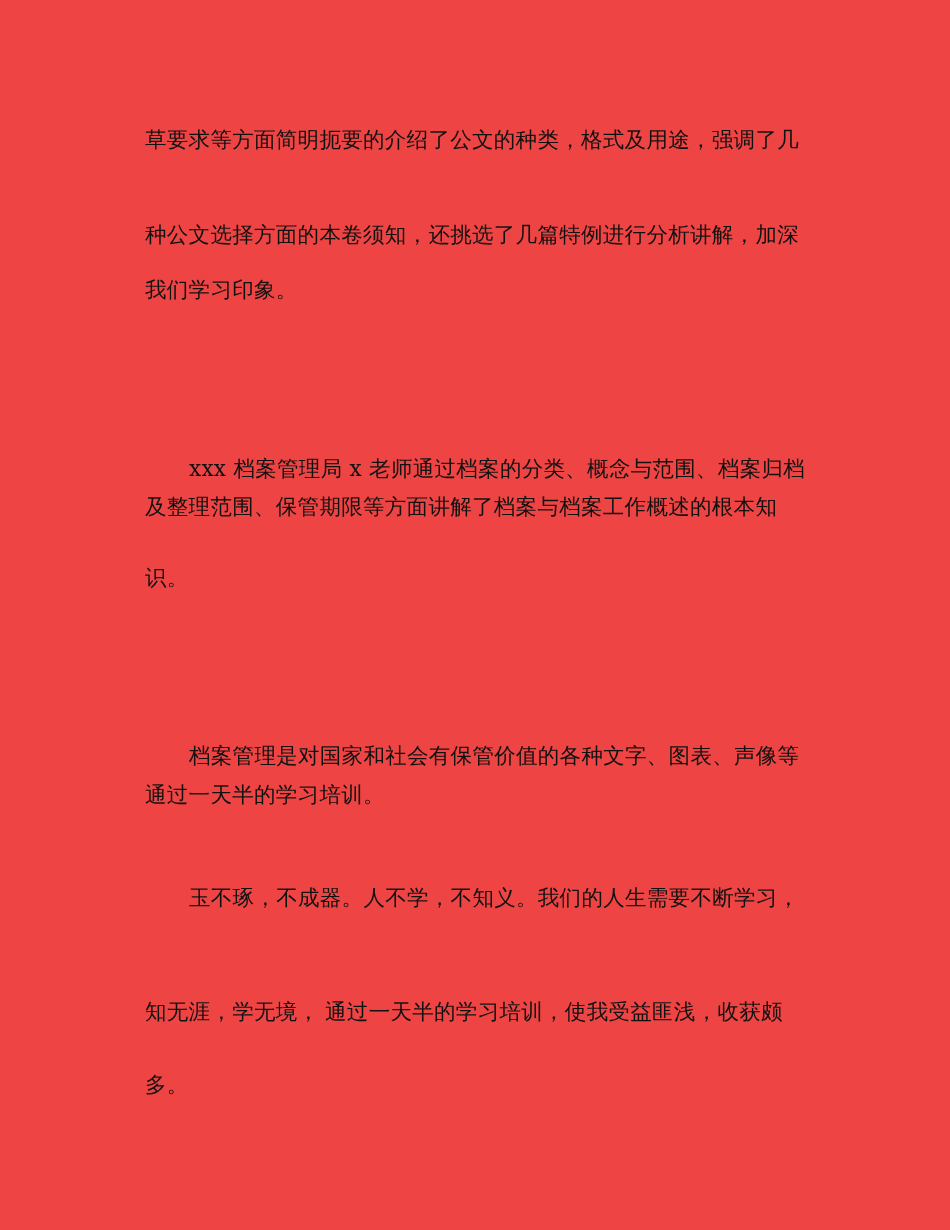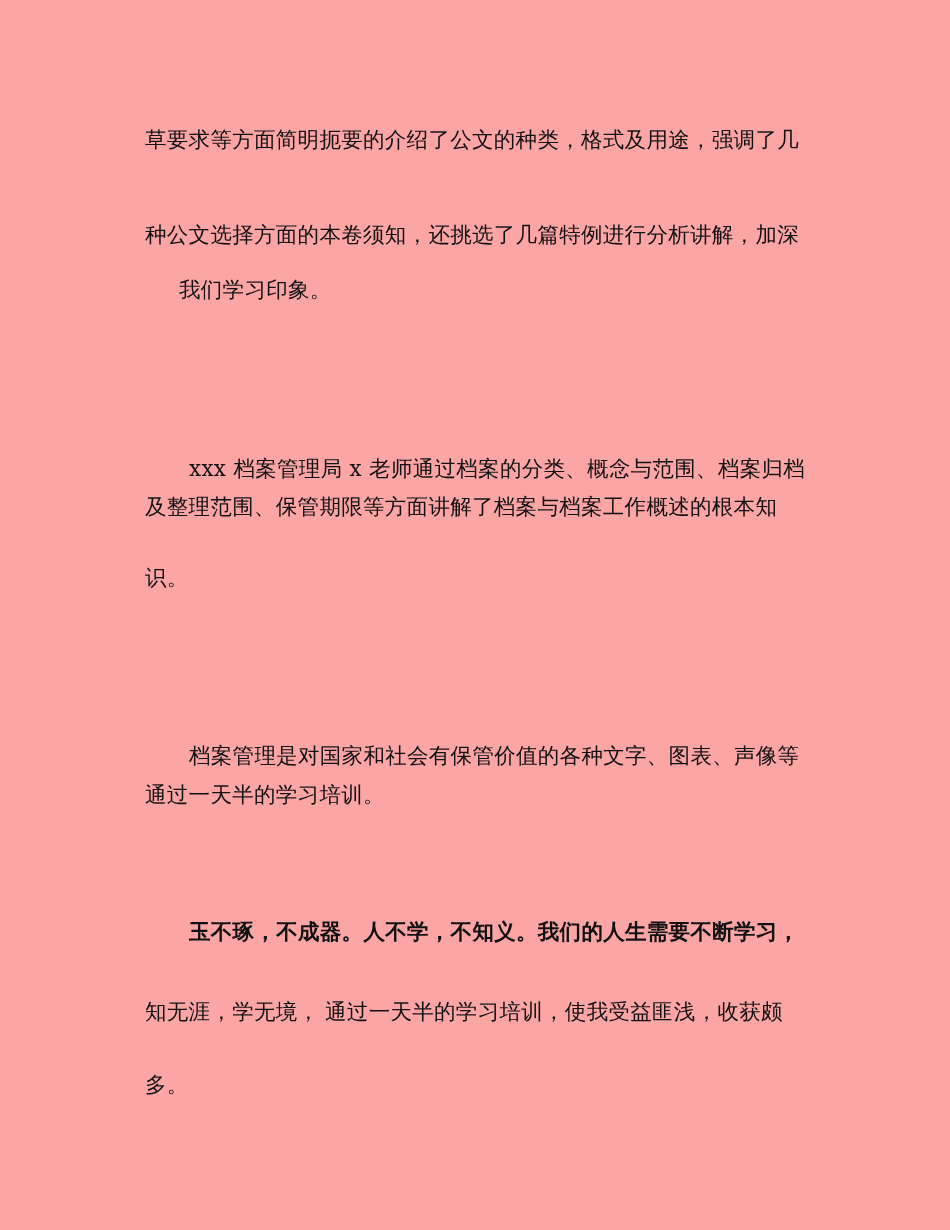--- a/index.html
+++ b/index.html
@@ -14,21 +14,21 @@
       overflow: hidden;
       font-family: "DejaVu Serif", "Liberation Serif", serif;
       color: #111111;
     }
     .page {
       position: absolute;
       left: 0;
       top: 0;
       width: 950px;
       height: 1230px;
-      background: #fca5a5;
+      background: #ef4444;
     }
     .line {
       position: absolute;
       left: 145px;
       width: 660px;
       font-size: 21.5px;
       line-height: 28px;
       white-space: nowrap;
       letter-spacing: 0.3px;
     }
@@ -37,33 +37,33 @@
     }
   </style>
 </head>
 <body>
 
 <div class="page">
 
   <div>
     <div class="line" style="top:126px;">草要求等方面简明扼要的介绍了公文的种类，格式及用途，强调了几</div>
     <div class="line" style="top:201px;margin-top:20px;">种公文选择方面的本卷须知，还挑选了几篇特例进行分析讲解，加深</div>
-    <div class="line" style="top:276px;margin-left:34px;">我们学习印象。</div>
+    <div class="line" style="top:276px;">我们学习印象。</div>
   </div>
 
   <div>
     <div class="line indent" style="top:421px;margin-top:34px;">xxx 档案管理局 x 老师通过档案的分类、概念与范围、档案归档</div>
     <div class="line" style="top:493px;">及整理范围、保管期限等方面讲解了档案与档案工作概述的根本知</div>
     <div class="line" style="top:564px;">识。</div>
   </div>
 
   <div>
     <div class="line indent" style="top:709px;margin-top:33px;">档案管理是对国家和社会有保管价值的各种文字、图表、声像等</div>
     <div class="line" style="top:781px;">通过一天半的学习培训。</div>
   </div>
 
   <div>
-    <div class="line indent" style="top:918px;font-weight:bold;">玉不琢，不成器。人不学，不知义。我们的人生需要不断学习，</div>
+    <div class="line indent" style="top:884px;">玉不琢，不成器。人不学，不知义。我们的人生需要不断学习，</div>
     <div class="line" style="top:998px;font-family:Liberation Serif, serif;">知无涯，学无境， 通过一天半的学习培训，使我受益匪浅，收获颇</div>
     <div class="line" style="top:1071px;">多。</div>
   </div>
 
 </div>
 
 </body></html>

